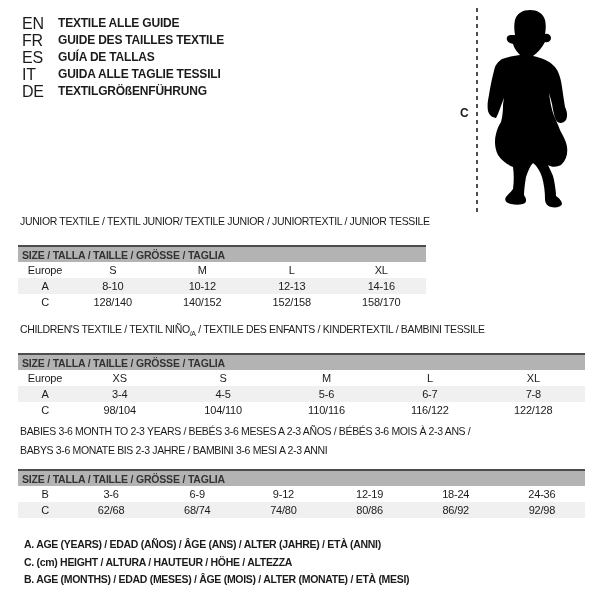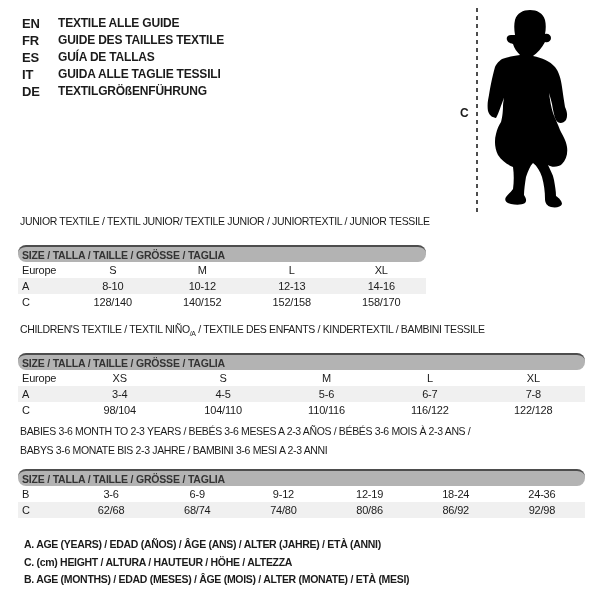--- a/index.html
+++ b/index.html
@@ -15,21 +15,21 @@
     position:relative;
     width:600px;height:600px;
     background:#ffffff;
     font-family:"Liberation Sans","DejaVu Sans",sans-serif;
     color:var(--ink);
     overflow:hidden;
   }
   
   .langs{position:absolute;top:15px;left:22px;}
   .lang-row{display:flex;line-height:17px;}
-  .lang-code{width:36px;font-weight:700;font-size:13px;letter-spacing:-0.2px;}
+  .lang-code{width:36px;font-weight:400;font-size:16px;letter-spacing:-0.2px;}
   .lang-label{font-weight:700;font-size:12px;letter-spacing:-0.2px;}
   
   .figure{position:absolute;top:0;left:440px;width:160px;height:215px;}
   .measure-c{position:absolute;left:20px;top:106px;font-weight:700;font-size:12px;}
   .dash-line{
     position:absolute;left:36px;top:8px;width:2px;height:204px;
     background:repeating-linear-gradient(to bottom,var(--rule) 0 4px,transparent 4px 8px);
   }
   .sil-svg{position:absolute;left:40px;top:10px;width:100px;height:200px;}
   
@@ -43,29 +43,28 @@
   }
   .section-title sub{font-size:7px;}
   .size-bar{
     margin-top:12px;
     background:var(--bar);
     border-top:2px solid var(--rule);
     height:17px;
     font-weight:700;font-size:10.5px;letter-spacing:-0.2px;
     color:#333333;
     padding:2px 0 0 4px;
-    border-radius:8px;
   }
   .w-narrow{width:408px;}
   .w-wide{width:567px;}
   table.size-table{border-collapse:collapse;table-layout:fixed;}
   table.size-table.w-narrow{width:408px;}
   table.size-table.w-wide{width:567px;}
   .size-table th{
-    width:50px;text-align:left;padding-left:4px;
+    width:50px;text-align:center;padding-left:4px;
     font-weight:400;font-size:11px;letter-spacing:-0.2px;height:16px;
   }
   .size-table td{
     text-align:center;font-weight:400;font-size:11px;letter-spacing:-0.2px;height:16px;
   }
   .size-table tr.shaded{background:var(--stripe);}
   
   .footnotes{position:absolute;top:536px;left:24px;}
   .footnote{
     font-weight:700;font-size:10.5px;letter-spacing:-0.3px;

